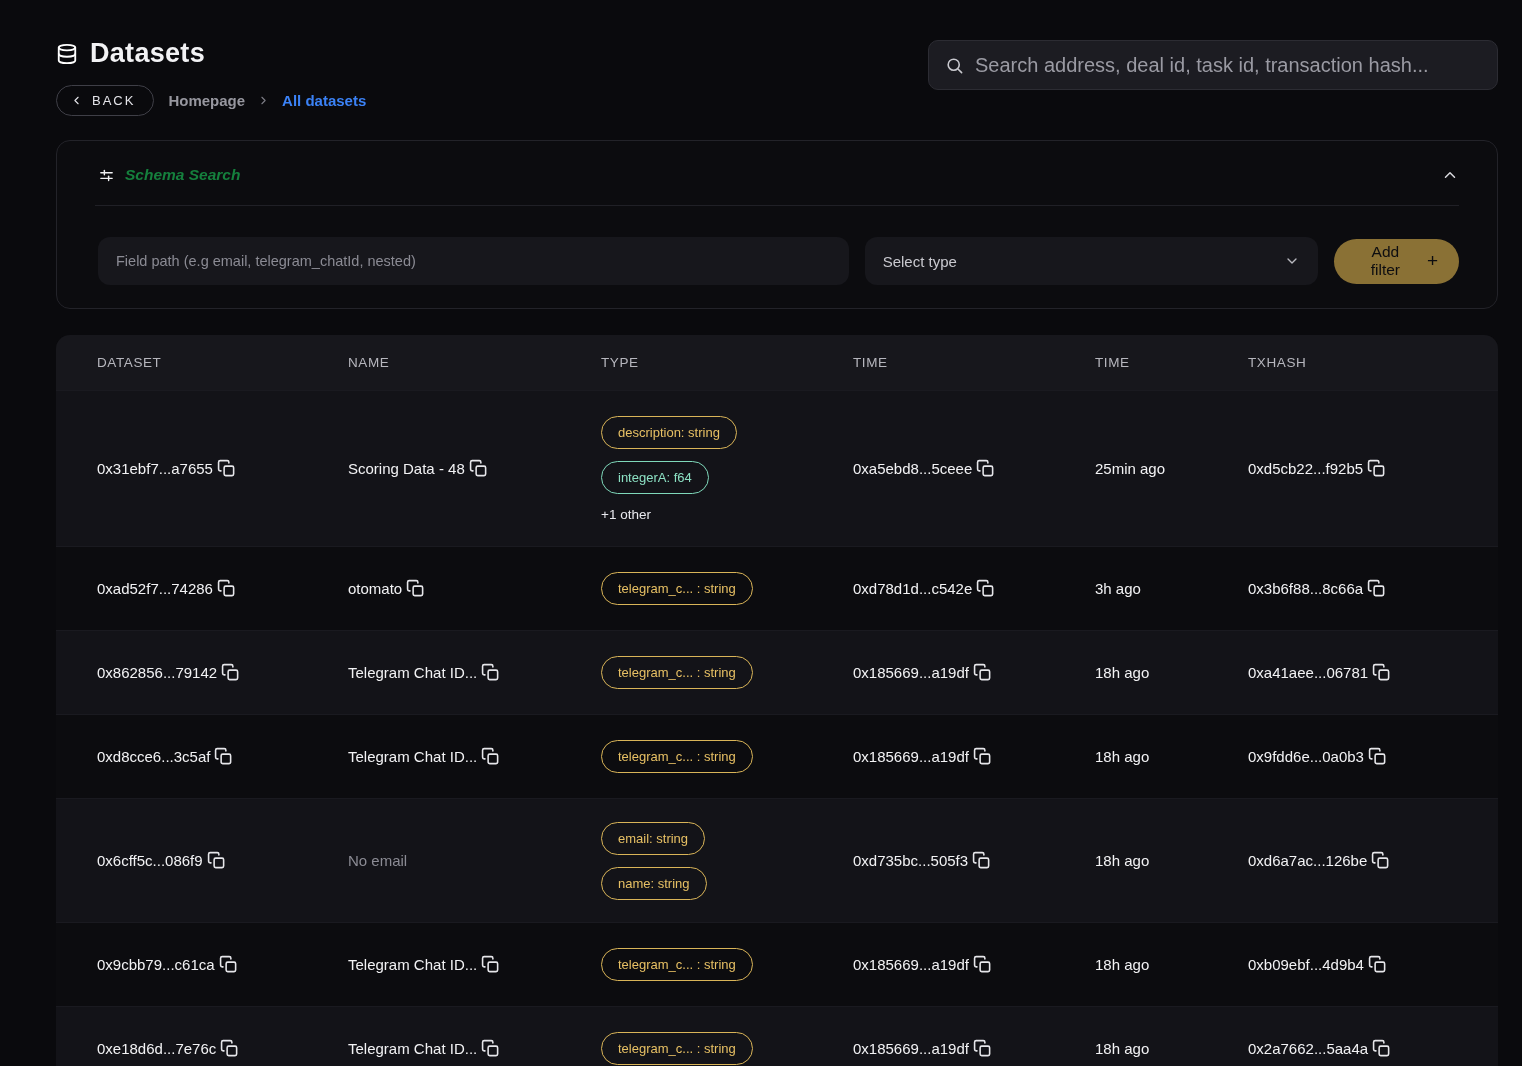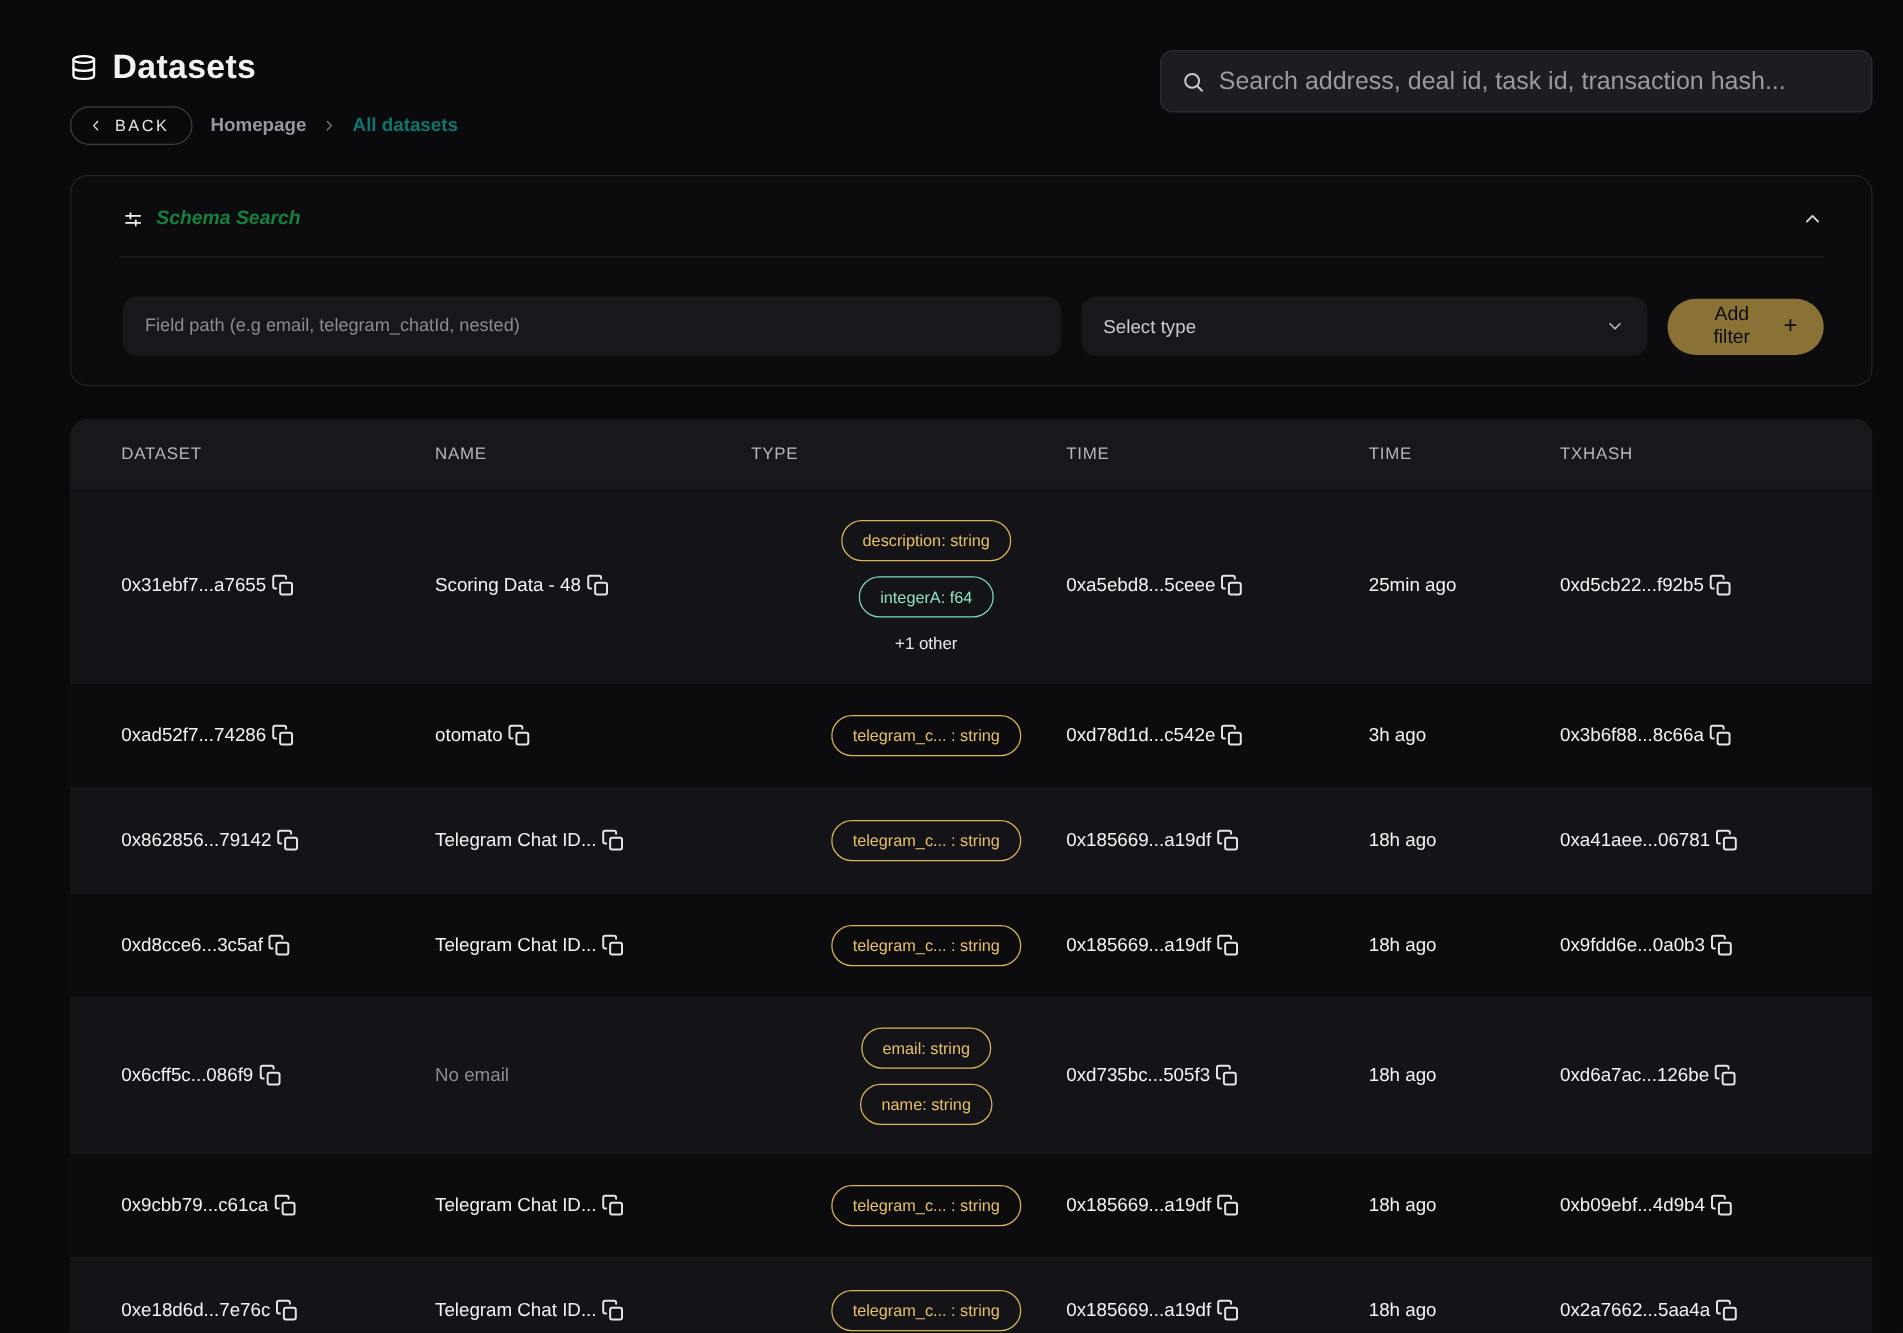--- a/index.html
+++ b/index.html
@@ -20,21 +20,21 @@
   .back-btn {
     display:flex; align-items:center; gap:9px;
     border:1px solid #3f3f47; border-radius:999px;
     background:transparent; color:#e4e4e9;
     font-family:inherit; font-size:13px; letter-spacing:2px;
     padding:7px 18px 7px 13px; cursor:pointer;
   }
   .crumb { display:flex; align-items:center; gap:12px; font-size:15px; font-weight:700; }
   .crumb .home { color:#97979f; }
   .crumb .sep { color:#7c7c85; display:flex; }
-  .crumb .cur { color:#0f766e; }
+  .crumb .cur { color:#3b82f6; }
 
   .searchbar {
     width:570px; height:50px; margin-top:10px;
     background:#1c1c22; border:1px solid #2c2c33; border-radius:10px;
     display:flex; align-items:center; gap:11px; padding:0 16px;
   }
   .searchbar input {
     flex:1; background:transparent; border:none; outline:none;
     color:#e8e8ec; font-family:inherit; font-size:20px;
   }
@@ -83,21 +83,21 @@
     color:#b6b6bd; font-size:13.5px; letter-spacing:.6px;
   }
   .trow { min-height:84px; border-top:1px solid #1a1a20; font-size:15px; }
   .trow.light { background:#131318; }
   .trow.dark  { background:#0c0c0f; }
   .trow.h2 { min-height:124px; }
   .trow.h3 { min-height:156px; }
   .cell { display:flex; align-items:center; gap:4px; color:#f2f2f4;text-align:right; }
   .cell .copy { width:19px; height:19px; color:#e6e6ea; cursor:pointer; flex:none; }
   .cell.muted { color:#8b8b94; }
-  .typecell { display:flex; flex-direction:column; align-items:center; gap:12px; padding:16px 0;margin-left:28px; }
+  .typecell { display:flex; flex-direction:column; align-items:flex-start; gap:12px; padding:16px 0; }
   .badge {
     display:inline-flex; padding:8px 16px; border-radius:999px;
     border:1.3px solid; font-size:13px; white-space:nowrap;
   }
   .badge.gold { color:#e7c064; border-color:#d9b458; }
   .badge.teal { color:#8ce0c3; border-color:#7fd8ba; }
   .extra { font-size:13.5px; color:#e9e9ee; margin-top:1px; }
 </style>
 </head>
 <body>

